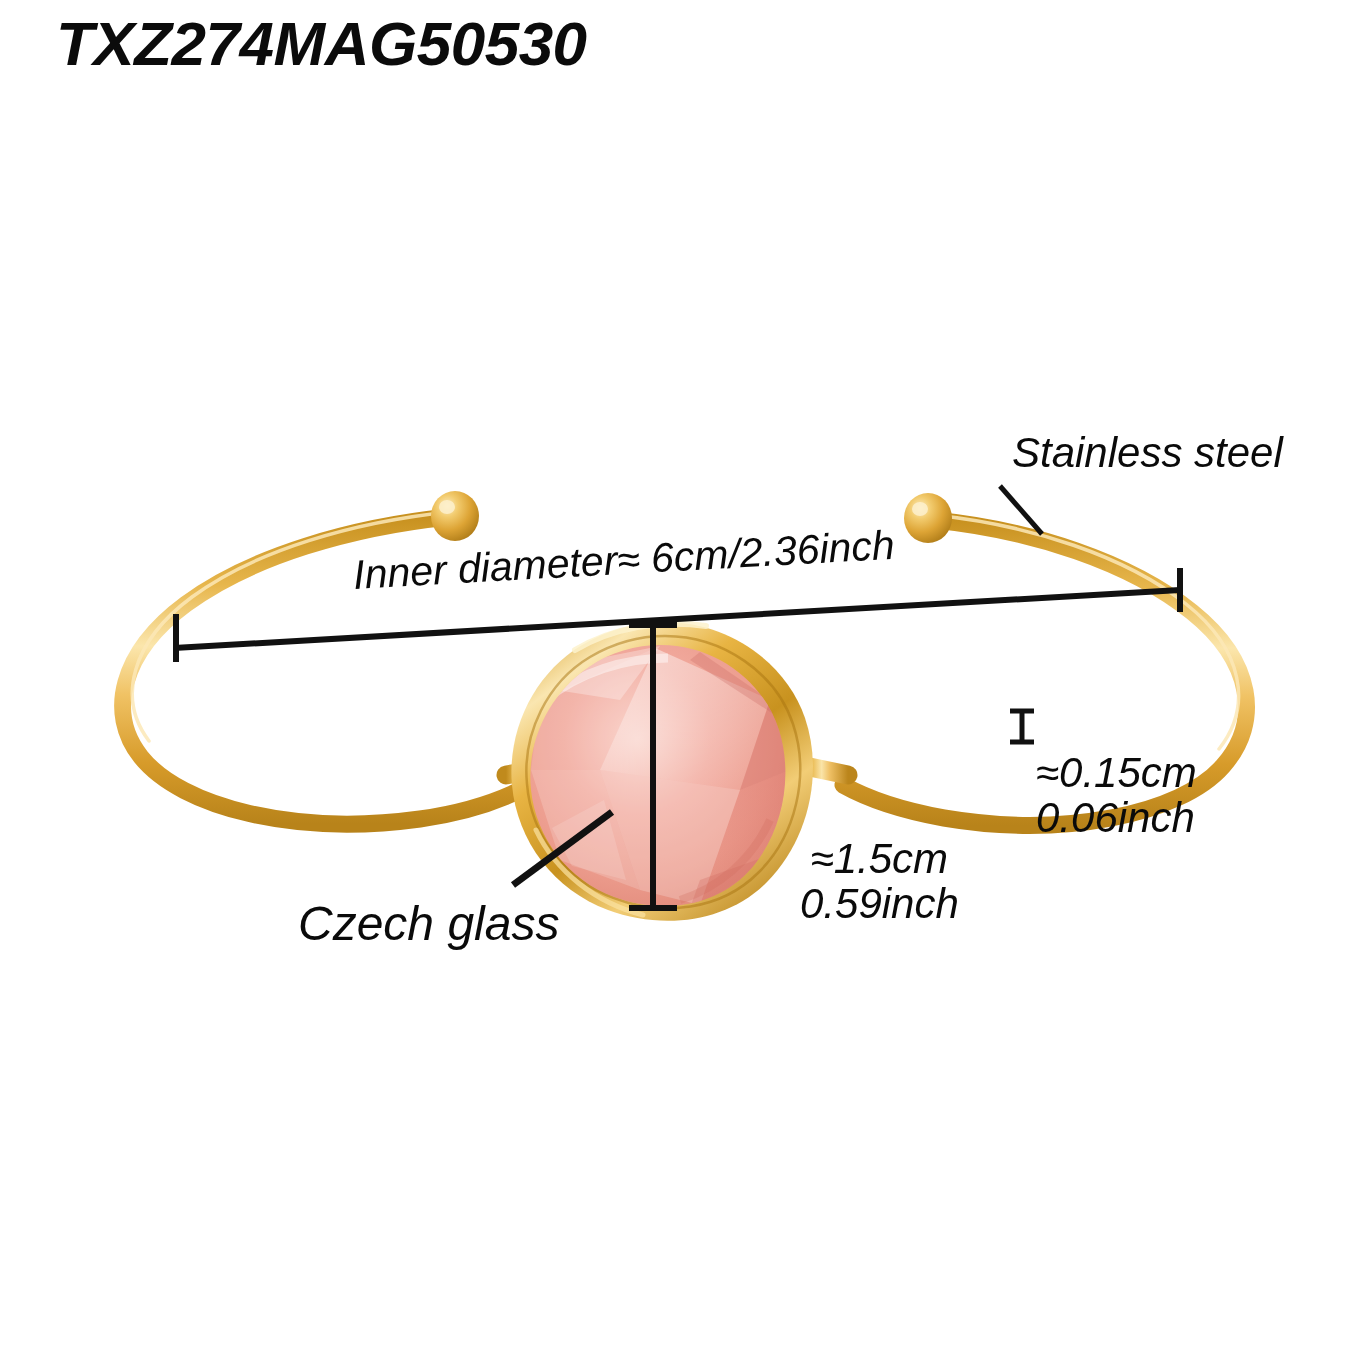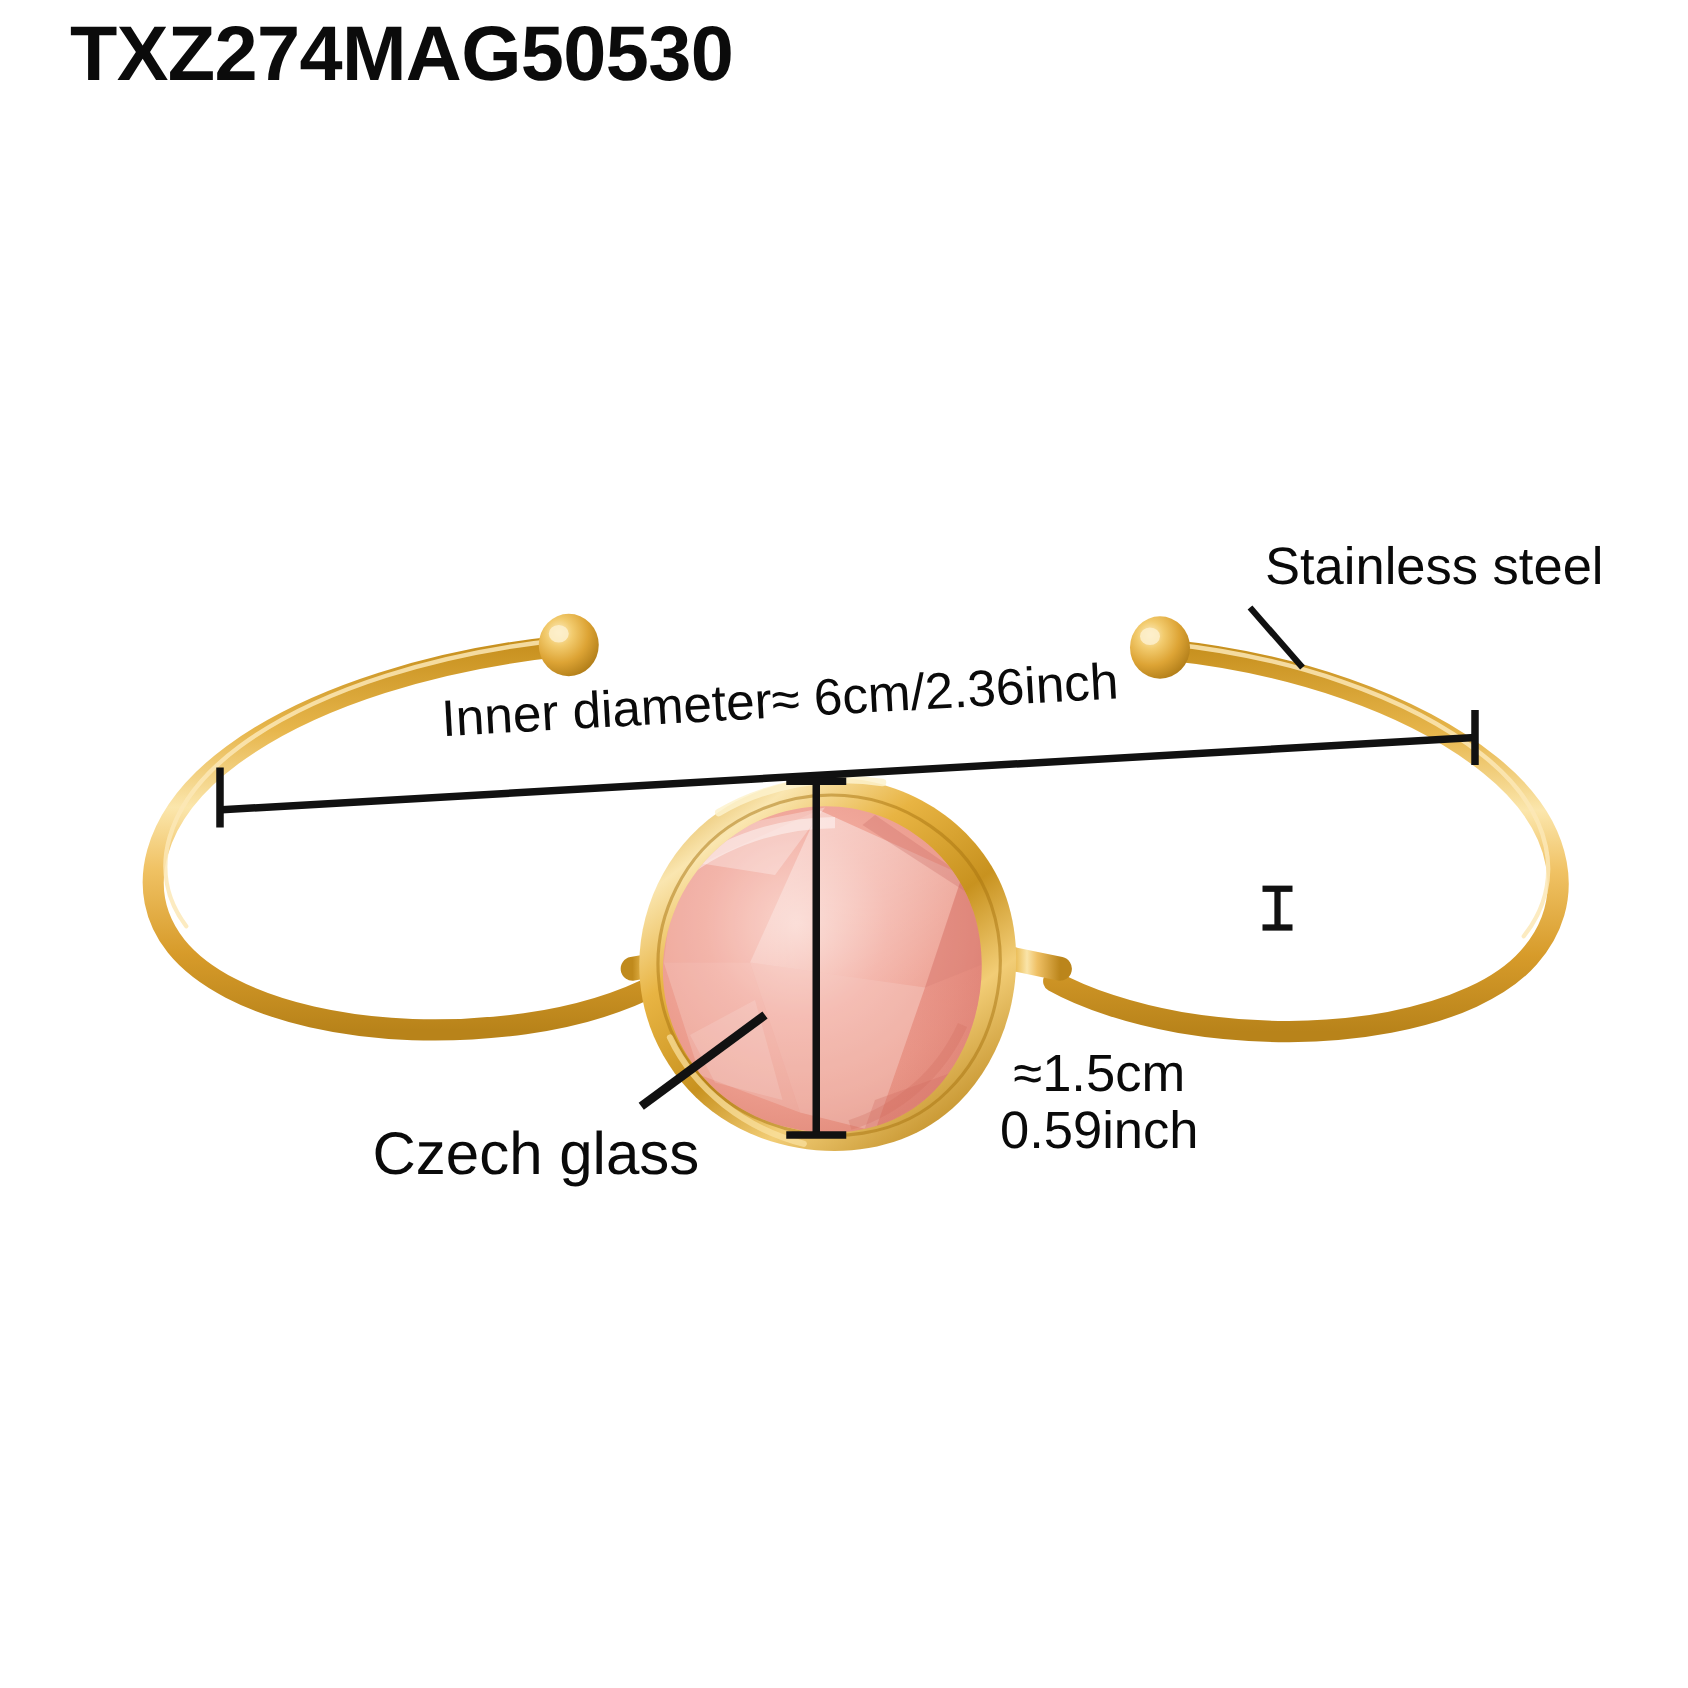--- a/index.html
+++ b/index.html
@@ -9,20 +9,21 @@
   }
   body {
     font-family: "Liberation Sans", sans-serif;
   }
   #canvas {
     position: relative;
     width: 1350px;
     height: 976px;
     background: #ffffff;
     overflow: hidden;
+    font-style: italic;
   }
   .sku-title {
     position: absolute;
     left: 56px;
     top: 8px;
     font-size: 62px;
     font-weight: 700;
     letter-spacing: -0.5px;
     color: #0b0b0b;
     font-family: "Liberation Sans", sans-serif;
@@ -249,15 +250,19 @@
 
   <div class="callout callout-stainless">Stainless steel</div>
 
   <div class="callout callout-czech">Czech glass</div>
 
   <div class="callout callout-stone">
     <div>≈1.5cm</div>
     <div>0.59inch</div>
   </div>
 
+  <div class="callout callout-thick">
+    <div>≈0.15cm</div>
+    <div>0.06inch</div>
+  </div>
 
 
 </div>
 
 </body></html>

